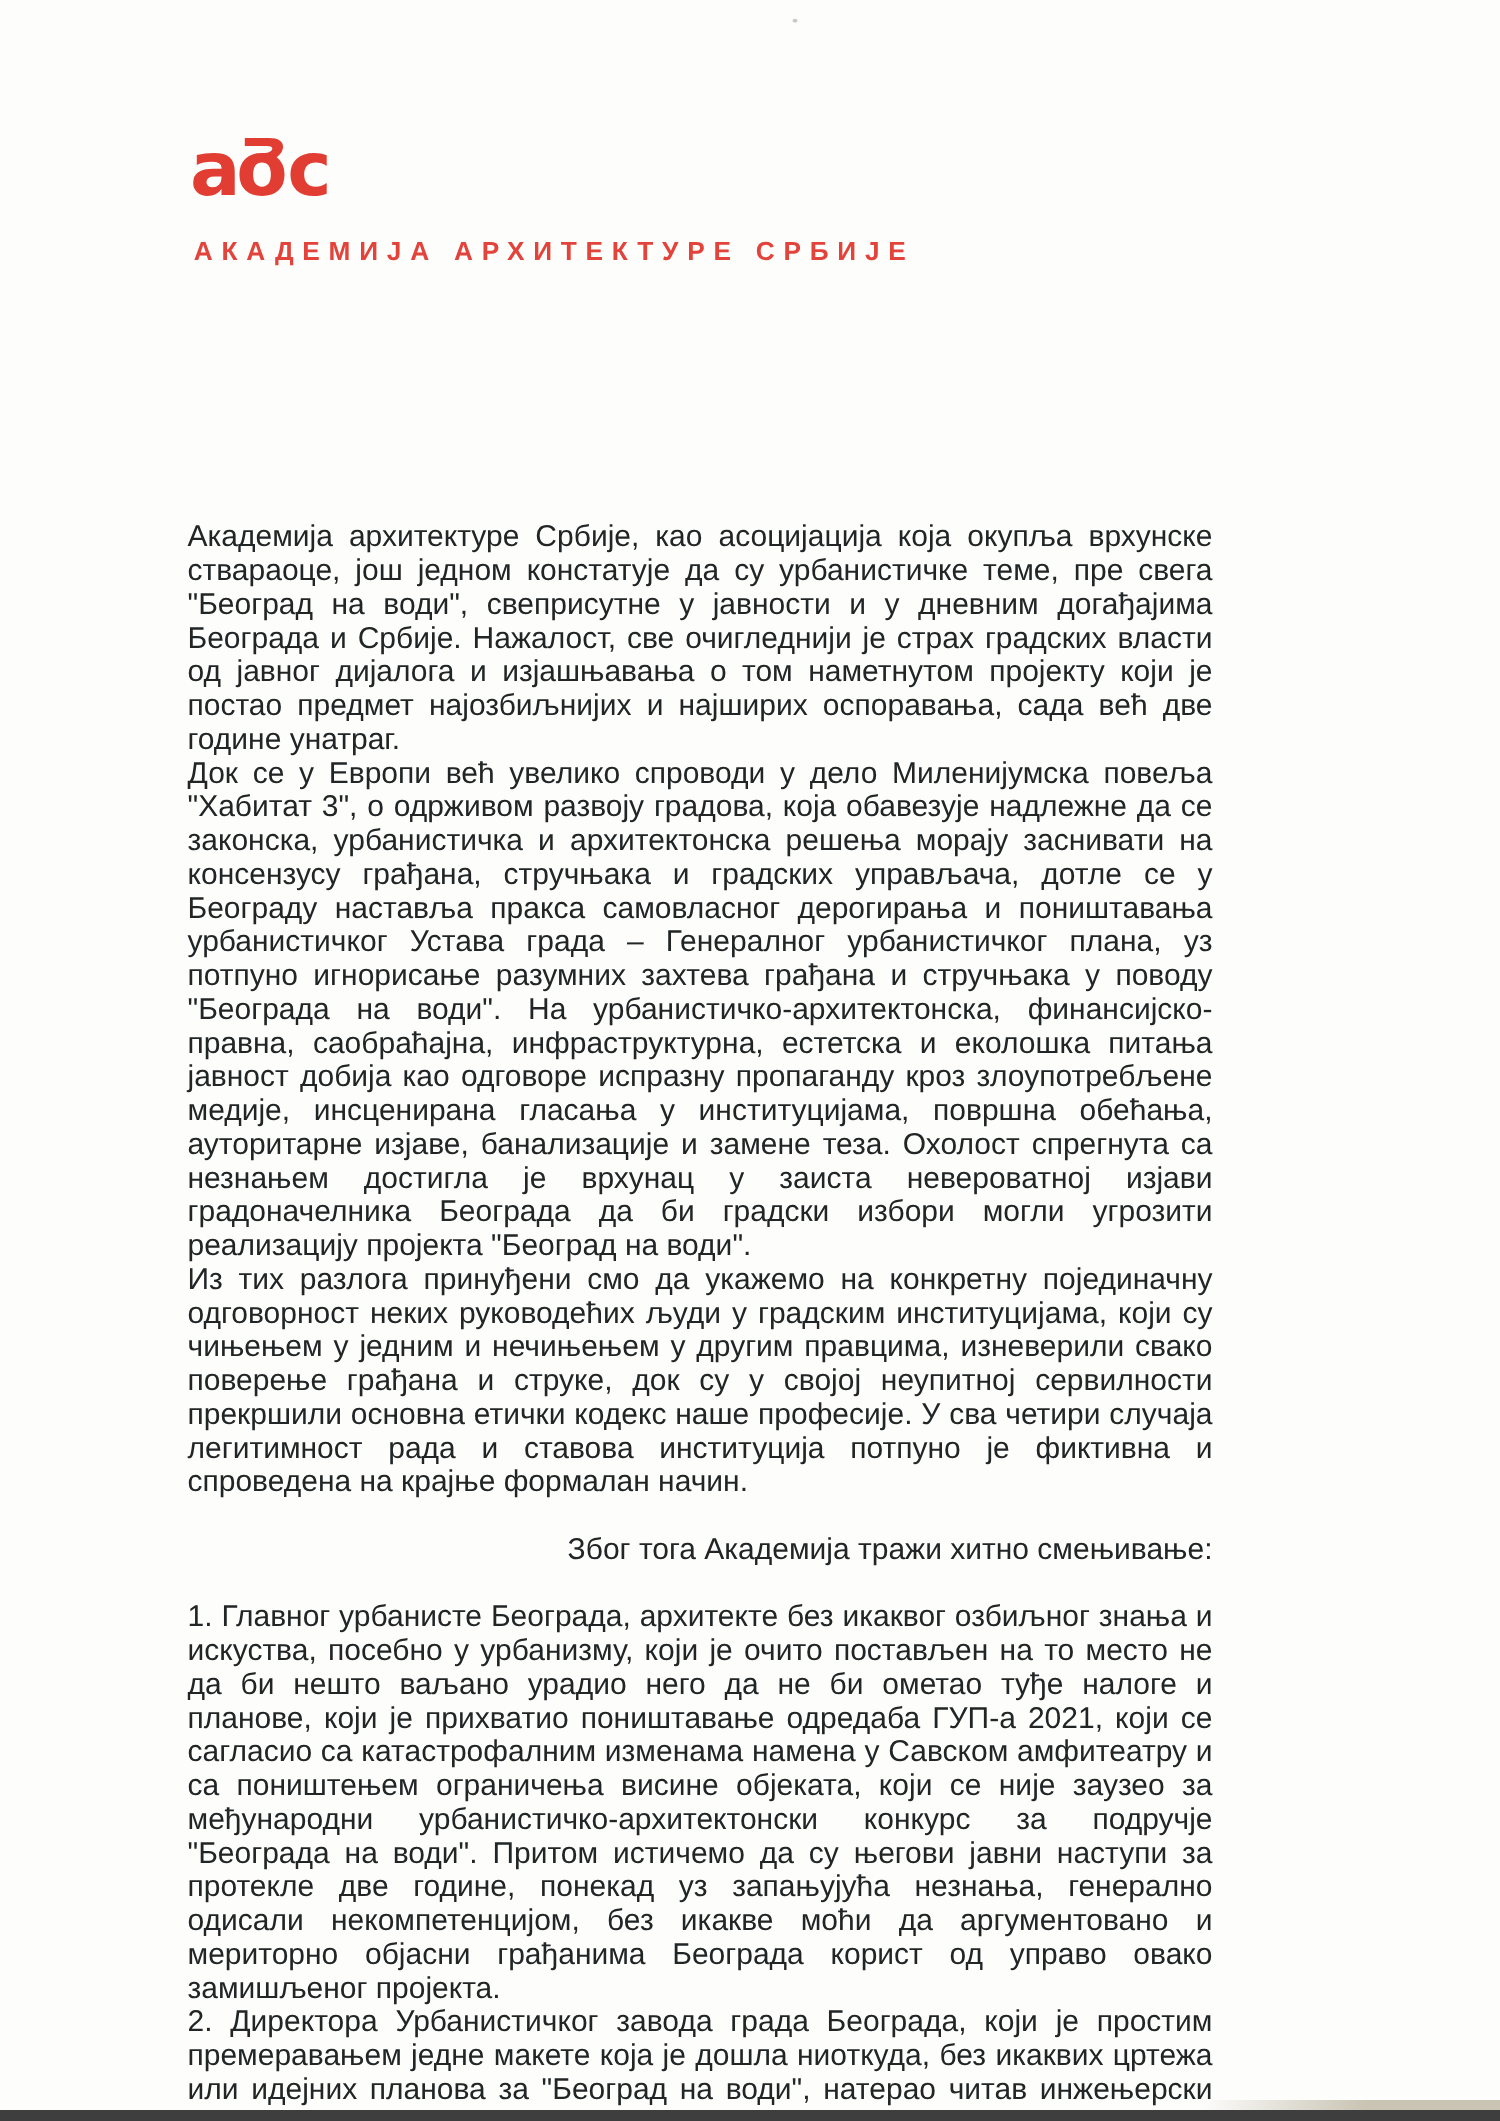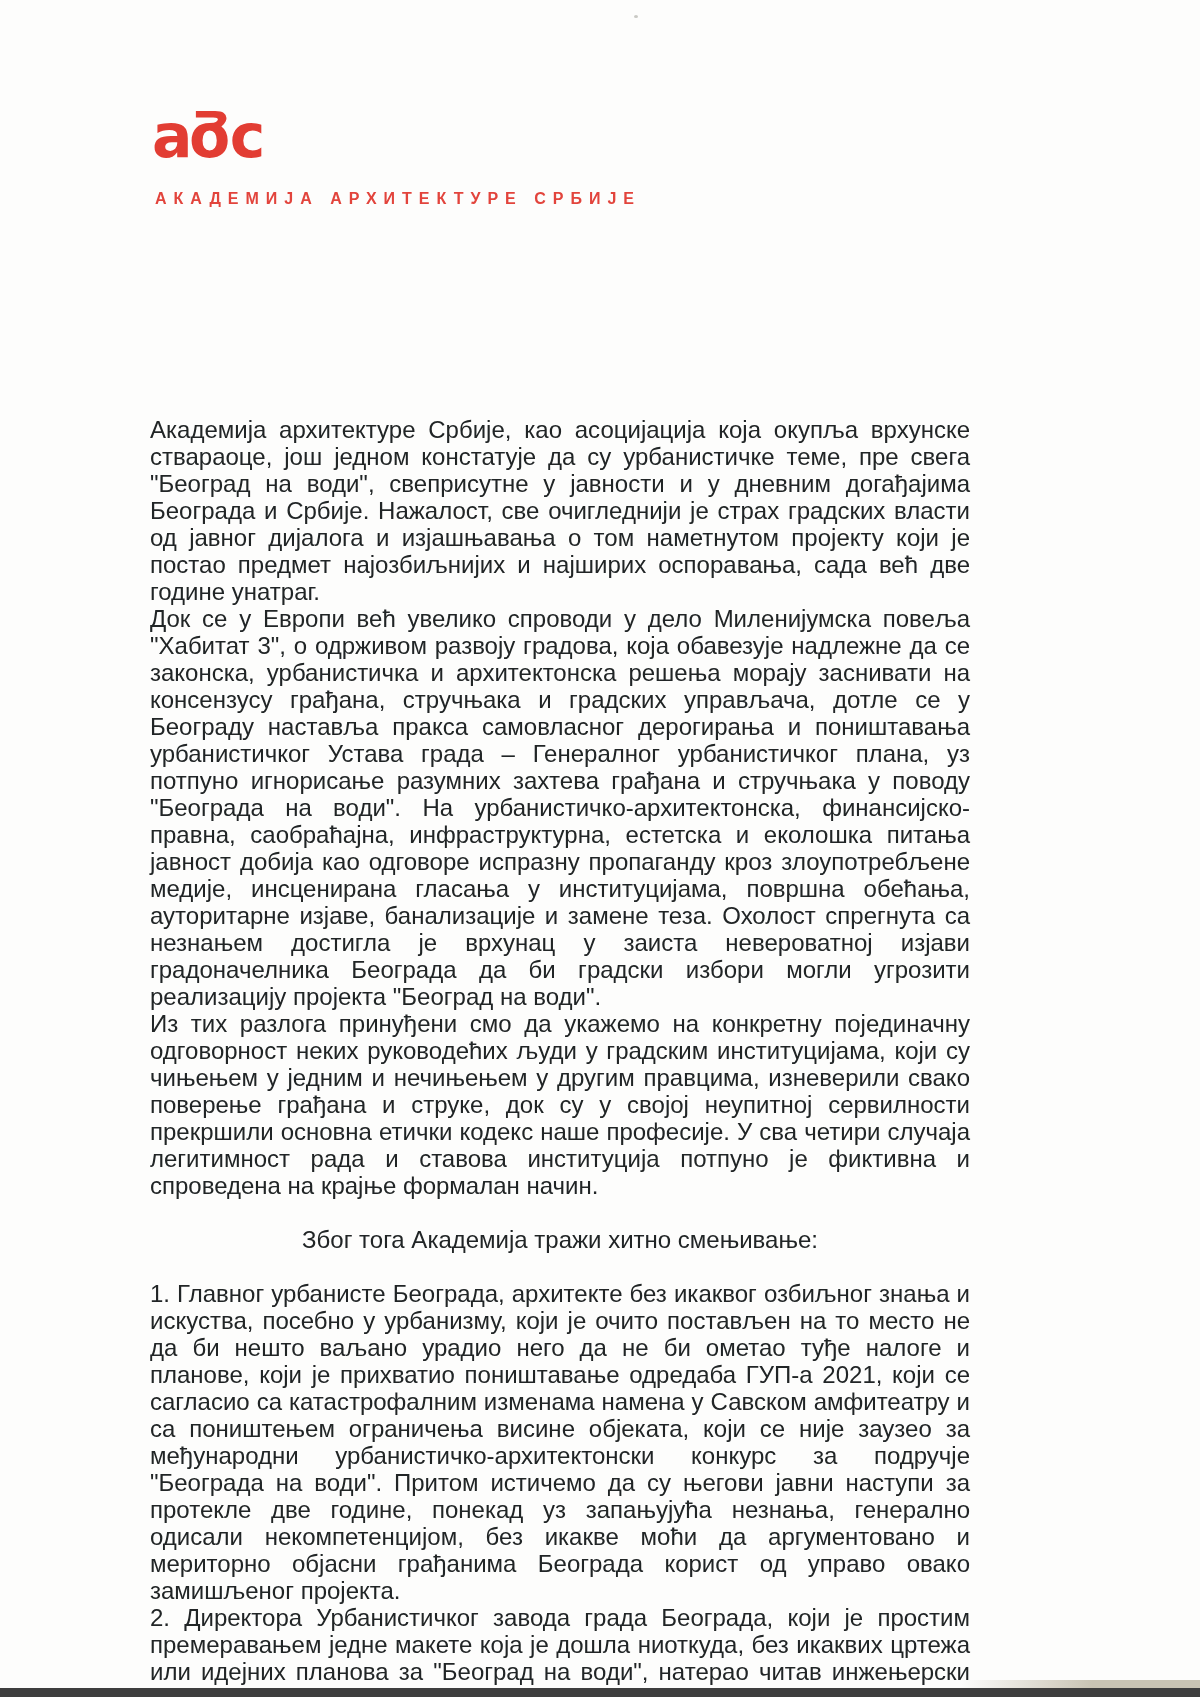--- a/index.html
+++ b/index.html
@@ -32,21 +32,21 @@
     font-size: 60px;
     line-height: 60px;
     color: #e23d33;
     letter-spacing: -2px;
   }
   .logo-letter { display: inline-block; }
   .logo-letter-mirrored { transform: scaleX(-1); }
   .org-name {
     position: absolute;
     left: 155px; top: 190px;
-    font-size: 16px;
+    font-size: 21px;
     font-weight: bold;
     letter-spacing: 7px;
     color: #e2443c;
     white-space: nowrap;
   }
   
   .doc-title {
     position: absolute;
     left: 151px; top: 302px;
     margin: 0;
@@ -61,21 +61,21 @@
     left: 150px; top: 416px;
     width: 820px;
     font-size: 24px;
     line-height: 27px;
     color: #212526;
     text-align: justify;
   }
   .body-text p { margin: 0; }
   .demand-intro {
     margin: 27px 0 !important;
-    text-align: center;
+    text-align: right;
   }
   
   .letter-footer {
     position: absolute;
     left: 155px; top: 1512px;
     color: #cd4a4e;
     font-weight: bold;
     white-space: nowrap;
   }
   .footer-line1 {

